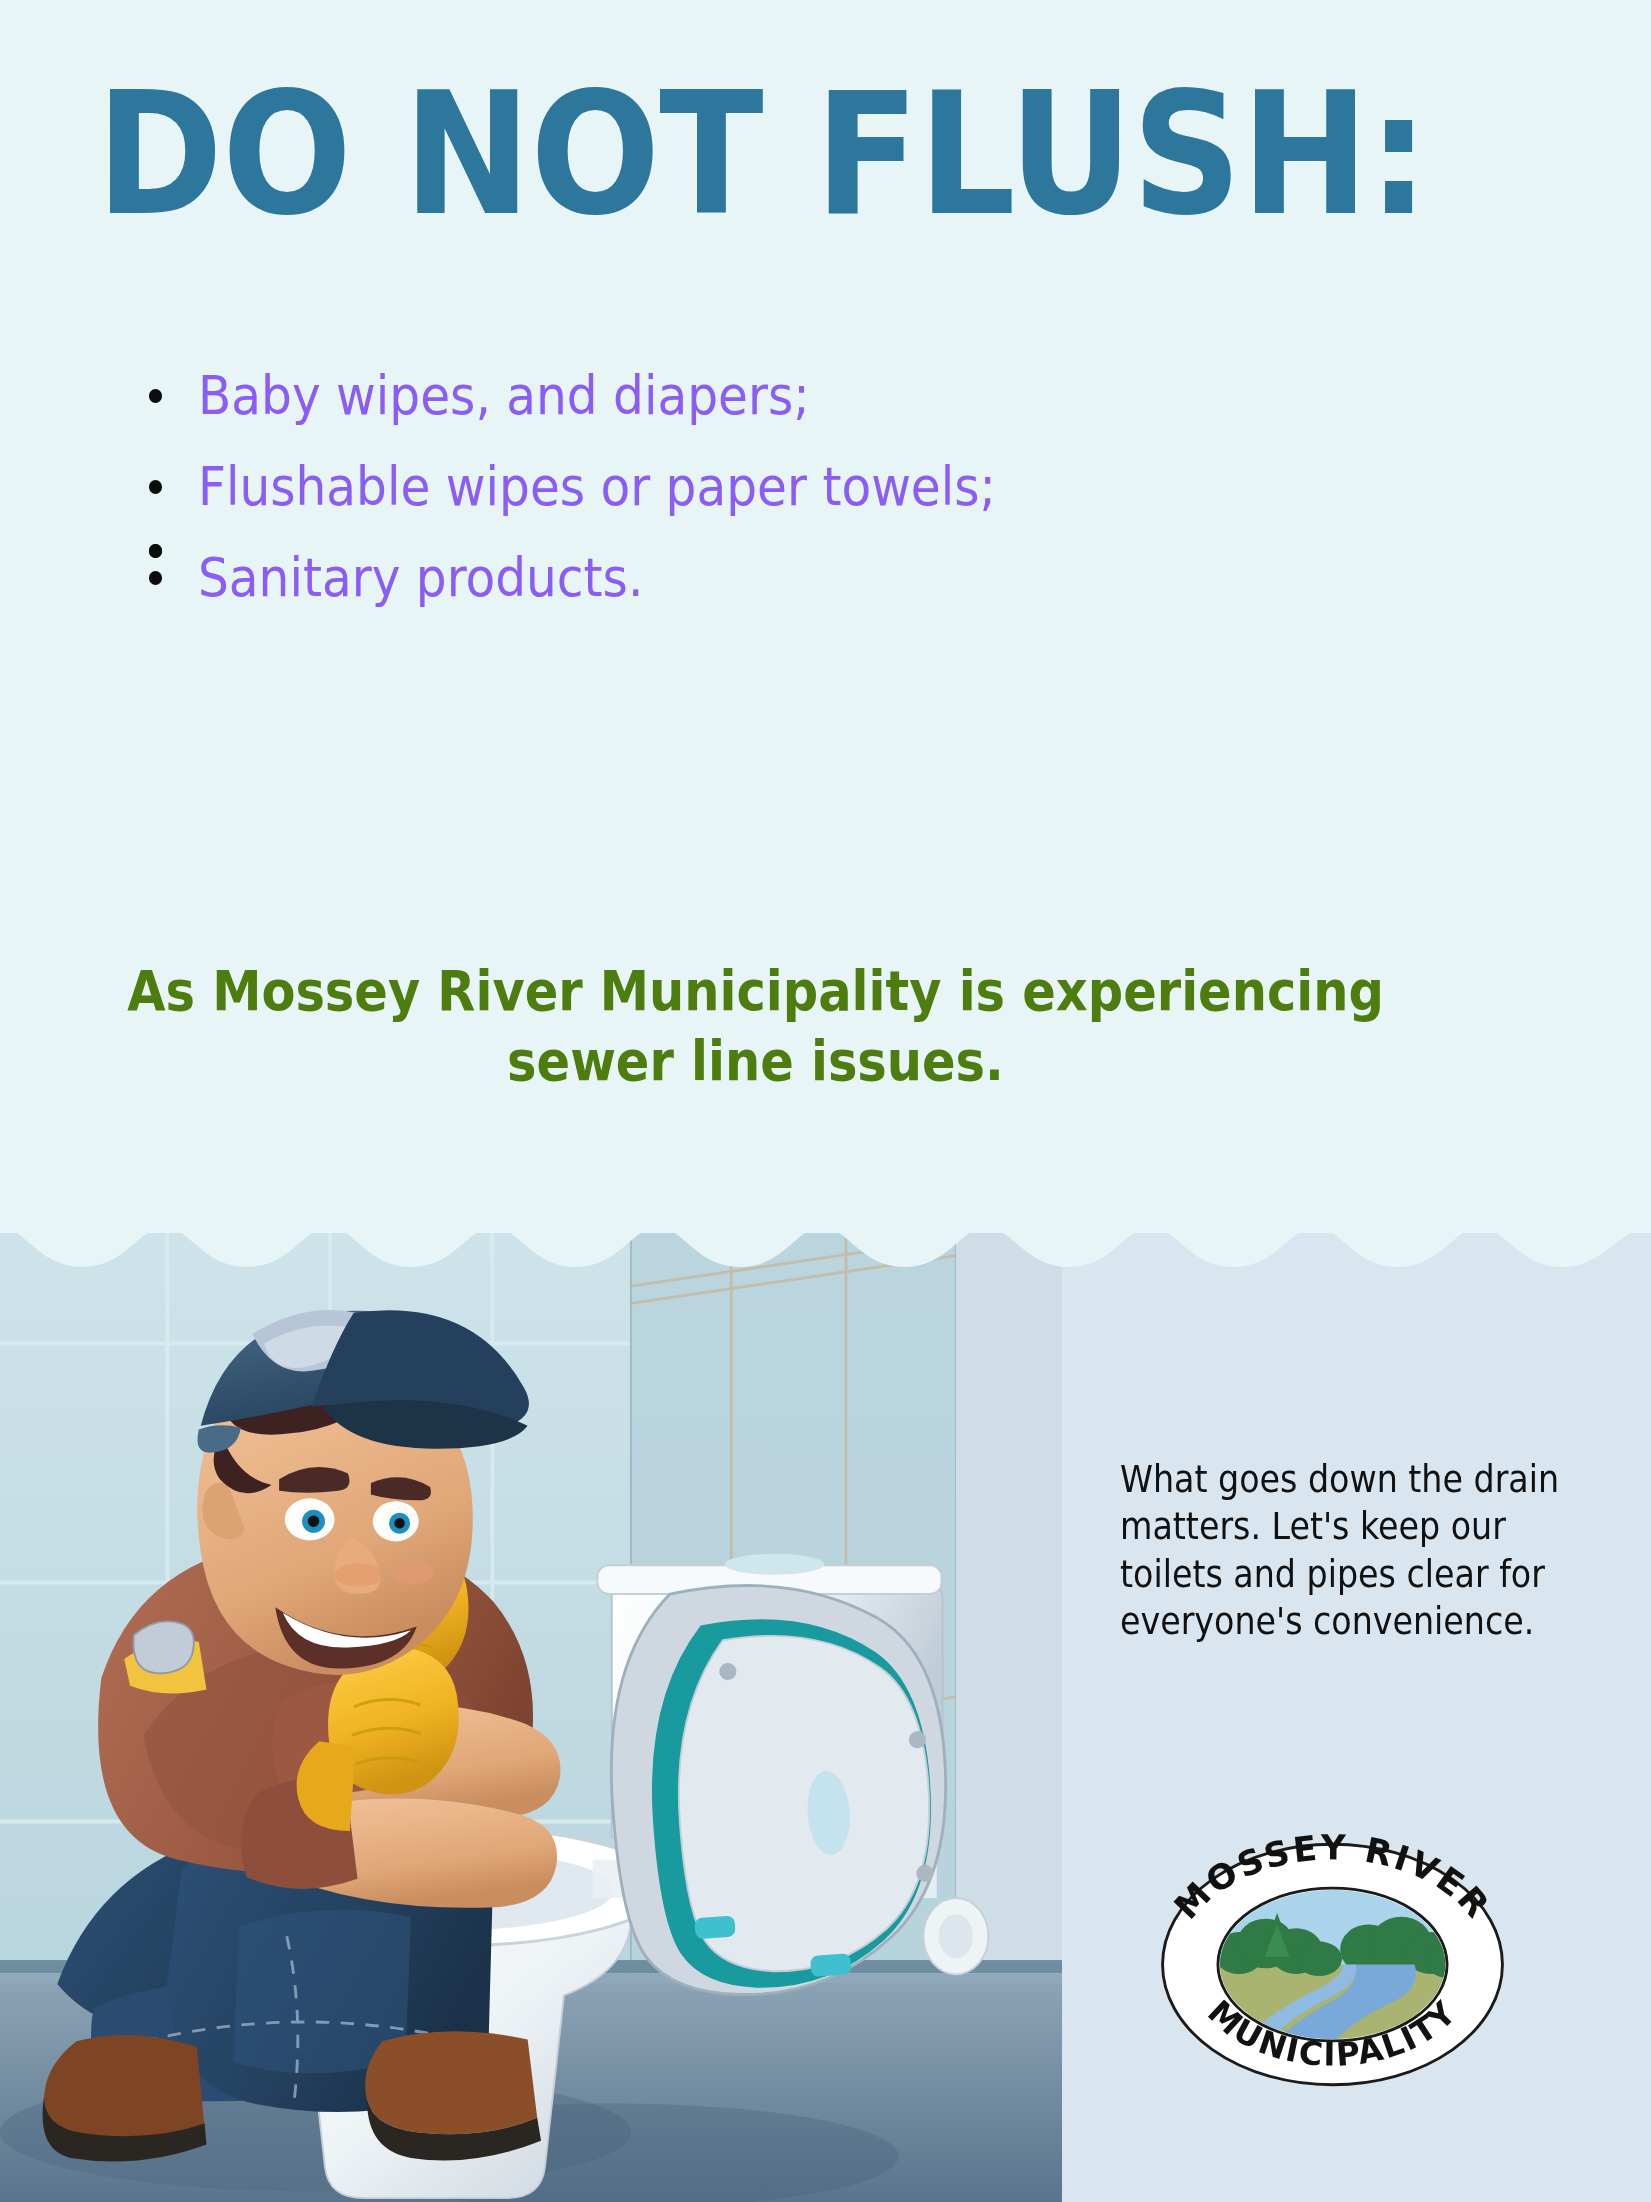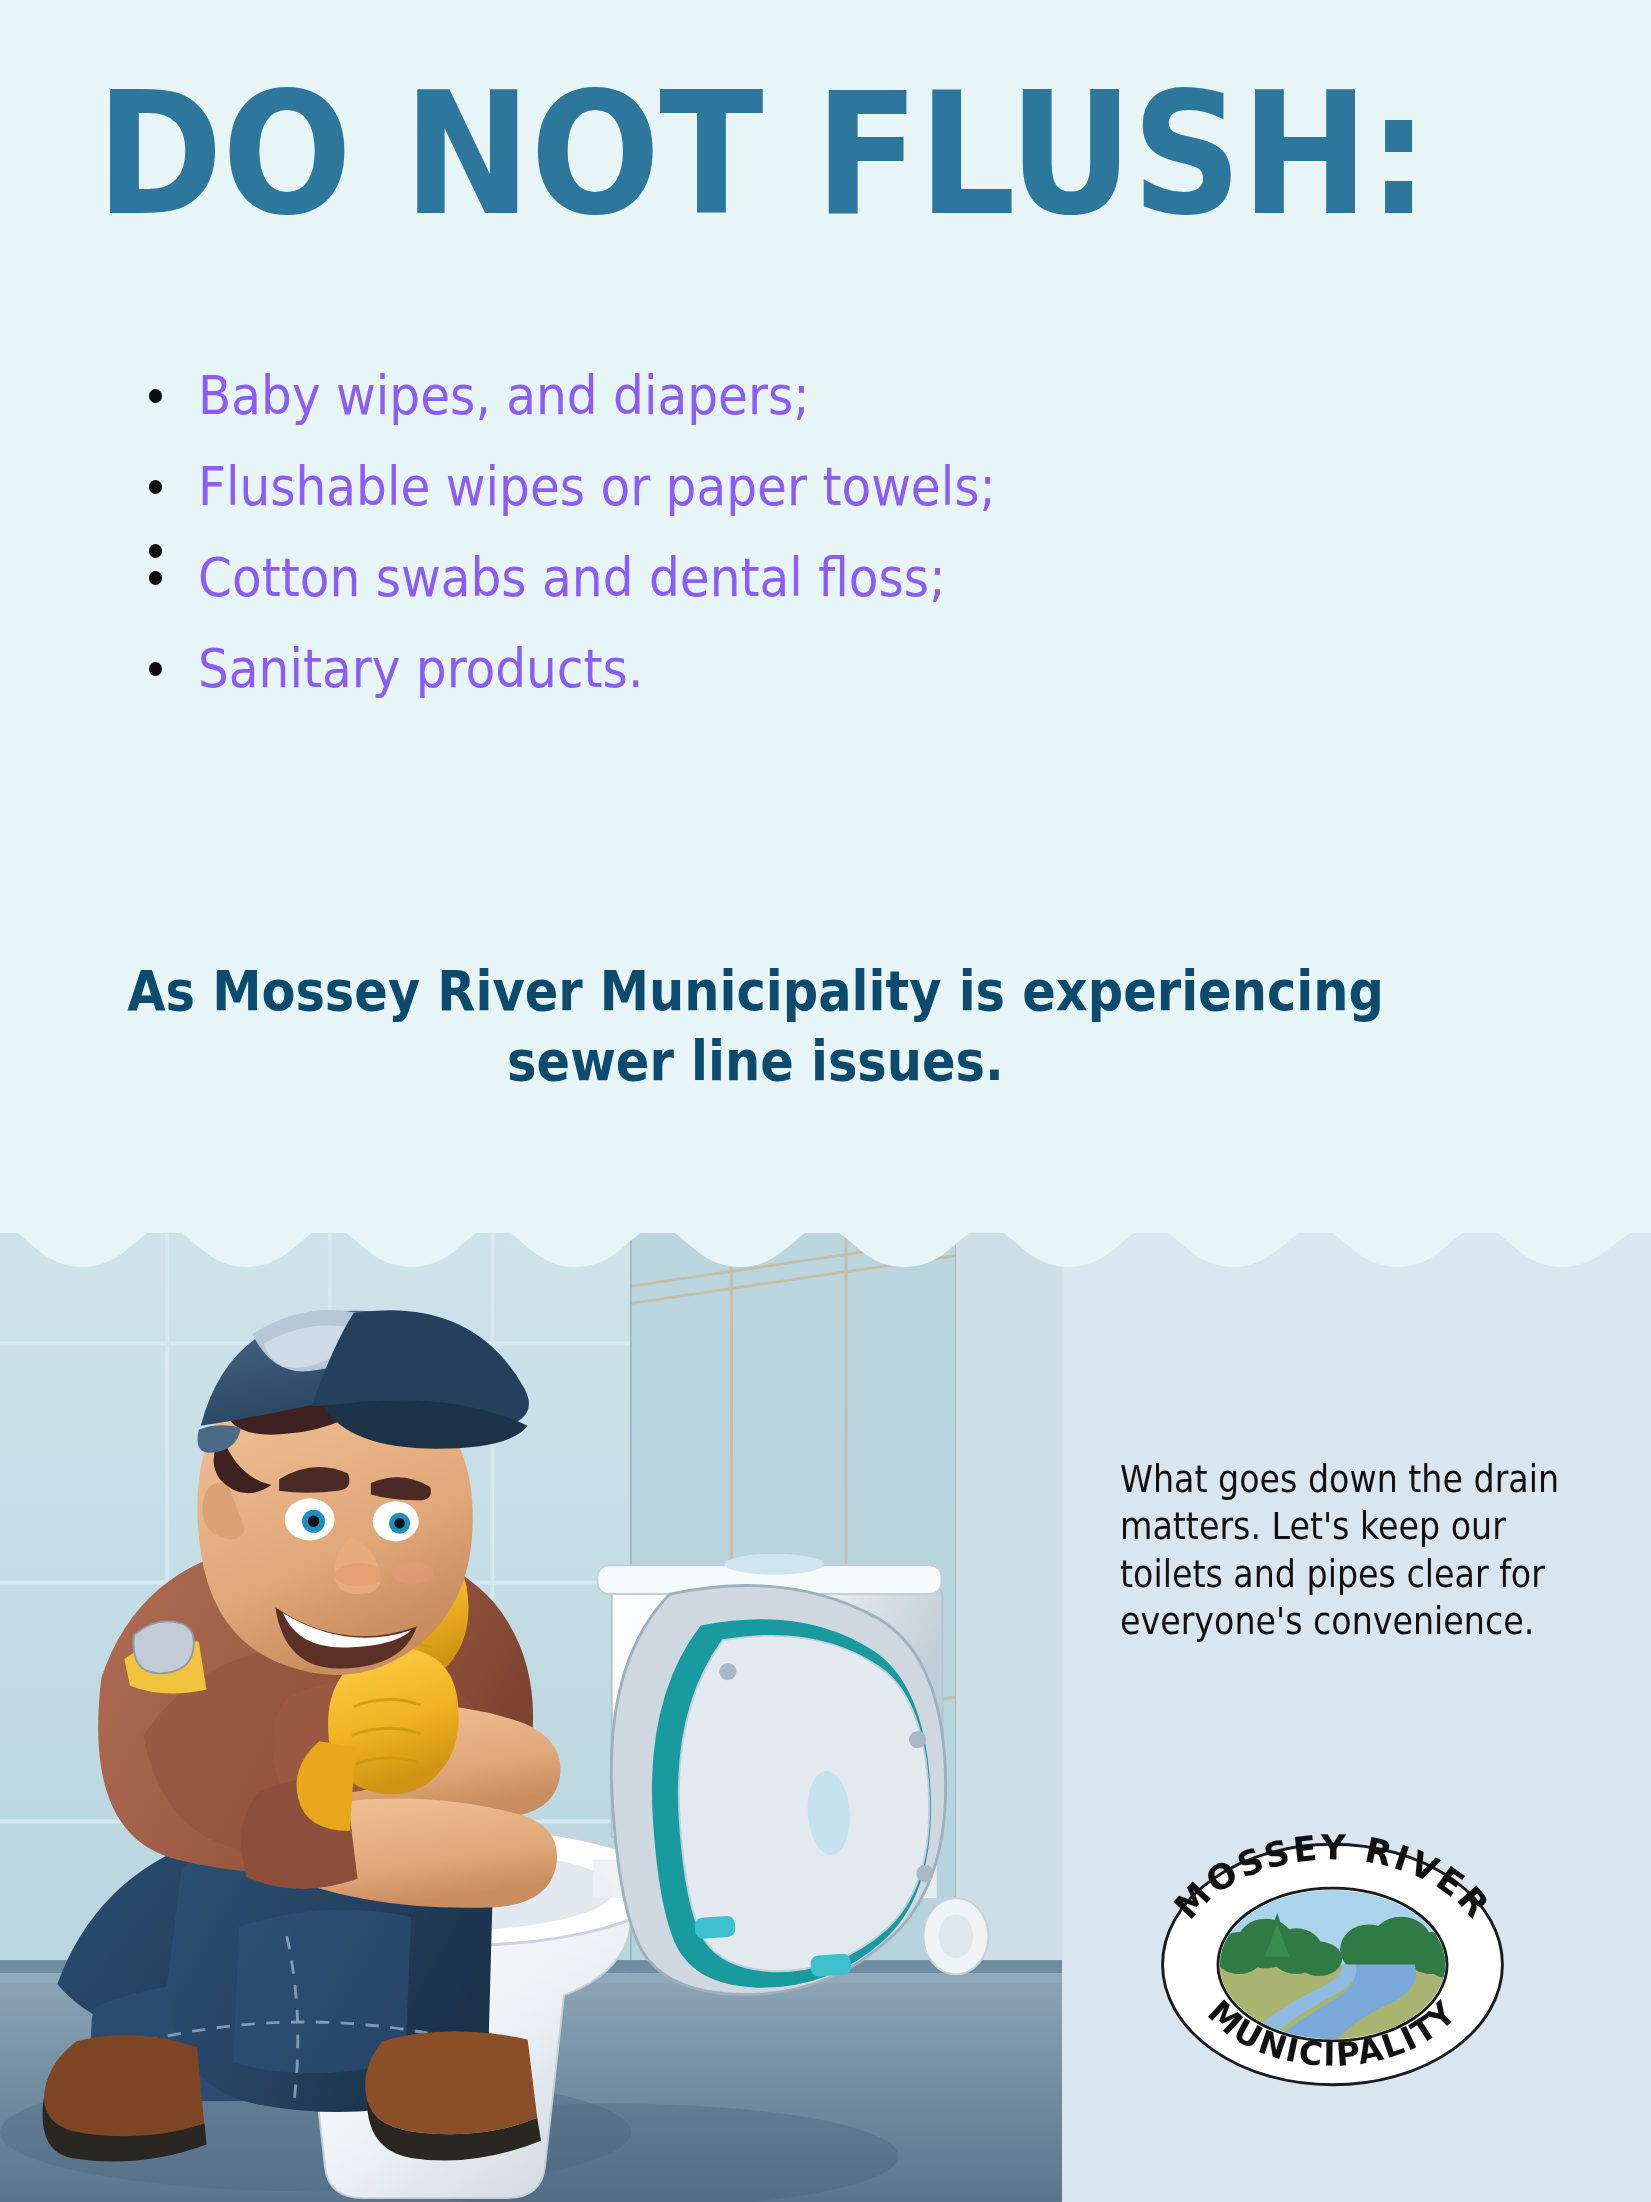--- a/index.html
+++ b/index.html
@@ -56,21 +56,21 @@
   }
   .statement {
     position: absolute;
     left: 115px; top: 956px;
     width: 1281px;
     text-align: center;
     font-family: "DejaVu Sans Condensed", "Liberation Sans", sans-serif;
     font-weight: 700;
     font-size: 55px;
     line-height: 1.28;
-    color: #0c4a6e;
+    color: #4d7c0f;
   }
 
   
   .wave-divider {
     position: absolute;
     left: 0; top: 1200px;
     width: 1652px; height: 67px;
     z-index: 3;
     pointer-events: none;
   }
@@ -133,21 +133,20 @@
     </li>
     <li>
       <span class="dot"></span>
       <span>Flushable wipes or paper towels;</span>
     </li>
     <li>
       <span class="dot"></span>
     </li>
     <li>
       <span class="dot"></span>
-      <span>Cotton swabs and dental floss;</span>
     </li>
     <li>
       <span class="dot"></span>
       <span>Sanitary products.</span>
     </li>
   </ul>
 
   <div class="statement">As Mossey River Municipality is experiencing sewer line issues.</div>
 </div>
 

